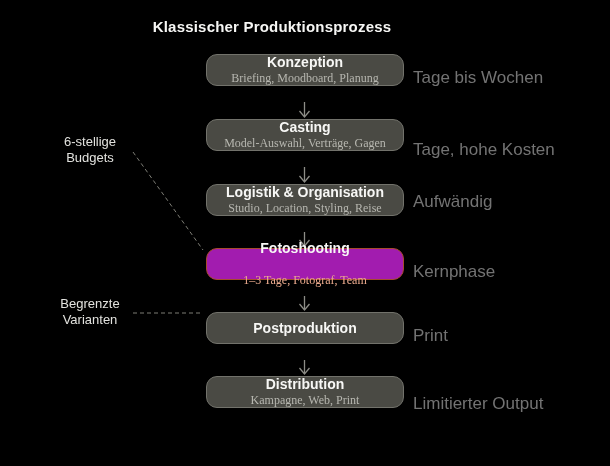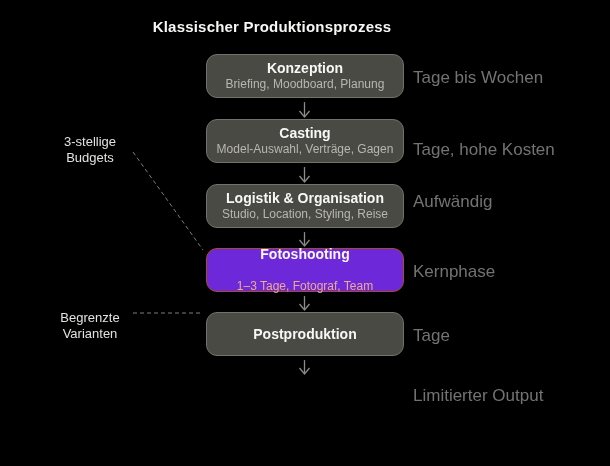--- a/index.html
+++ b/index.html
@@ -23,46 +23,47 @@
     color: #f6f6f4;
     font-size: 15px;
     font-weight: bold;
     letter-spacing: 0.2px;
   }
 
   .step {
     position: absolute;
     left: 206px;
     width: 198px;
-    height: 44px;
+    height: 32px;
     background: #4a4a44;
     border: 1px solid #72726b;
     border-radius: 11px;
     display: flex;
     flex-direction: column;
     align-items: center;
     justify-content: center;
     box-shadow: 0 2px 5px rgba(0,0,0,0.55);
   }
   .step.highlight {
-    background: #6d28d9;
+    background: #a21caf;
     border-color: #a64c2d;
   }
   .step-title {
     color: #f7f7f5;
     font-size: 14px;
     font-weight: bold;
     line-height: 17px;
     white-space: nowrap;
   }
   .step-sub {
     color: #b7b7b0;
     font-size: 12px;
     line-height: 15px;
     white-space: nowrap;
+    font-family: Liberation Serif, serif;
   }
   .step.highlight .step-sub { color: #ecab8e; margin-top: 16px; }
 
   .note {
     position: absolute;
     left: 413px;
     color: #737373;
     font-size: 17px;
     line-height: 15px;
     white-space: nowrap;
@@ -132,30 +133,34 @@
     <div class="step-title">Casting</div>
     <div class="step-sub">Model-Auswahl, Verträge, Gagen</div>
   </div>
   <div class="step highlight" style="top:248px">
     <div class="step-title">Fotoshooting</div>
     <div class="step-sub">1–3 Tage, Fotograf, Team</div>
   </div>
   <div class="step" style="top:312px">
     <div class="step-title">Postproduktion</div>
   </div>
+  <div class="step" style="top:376px">
+    <div class="step-title">Distribution</div>
+    <div class="step-sub">Kampagne, Web, Print</div>
+  </div>
 
   <div class="note" style="top:70px">Tage bis Wochen</div>
   <div class="note" style="top:142px">Tage, hohe Kosten</div>
   <div class="note" style="top:194px">Aufwändig</div>
   <div class="note" style="top:264px">Kernphase</div>
-  <div class="note" style="top:328px">Tage</div>
-  <div class="note" style="top:388px">Limitierter Output</div>
+  <div class="note" style="top:328px">Print</div>
+  <div class="note" style="top:396px">Limitierter Output</div>
 
   <div class="annotation" style="top:134px">
-    <div>3-stellige</div>
+    <div>6-stellige</div>
     <div>Budgets</div>
   </div>
-  <div class="annotation" style="top:310px">
+  <div class="annotation" style="top:296px">
     <div>Begrenzte</div>
     <div>Varianten</div>
   </div>
 
 </div>
 
 </body></html>

